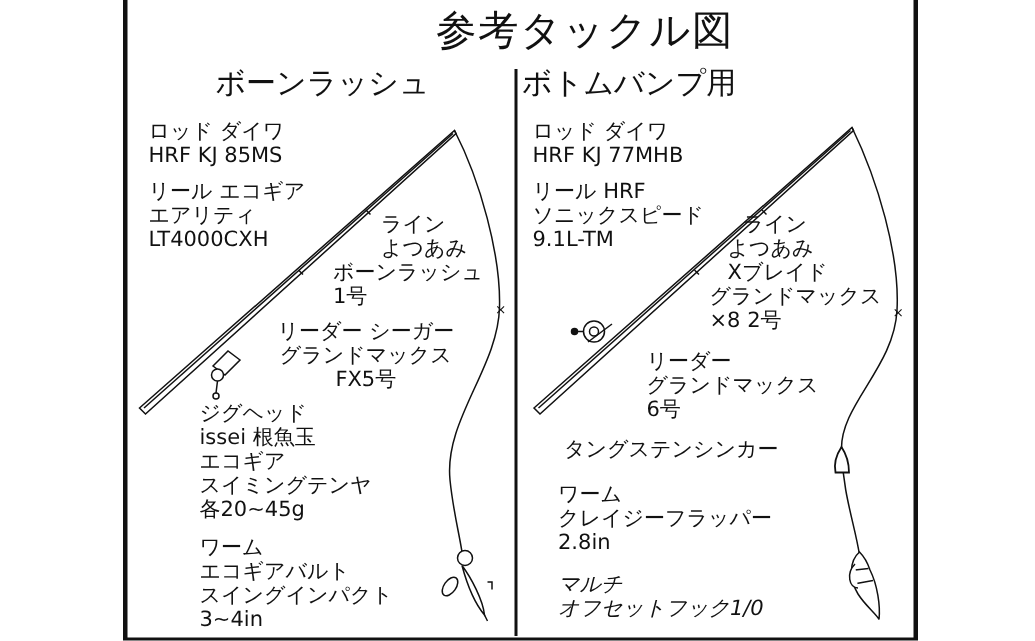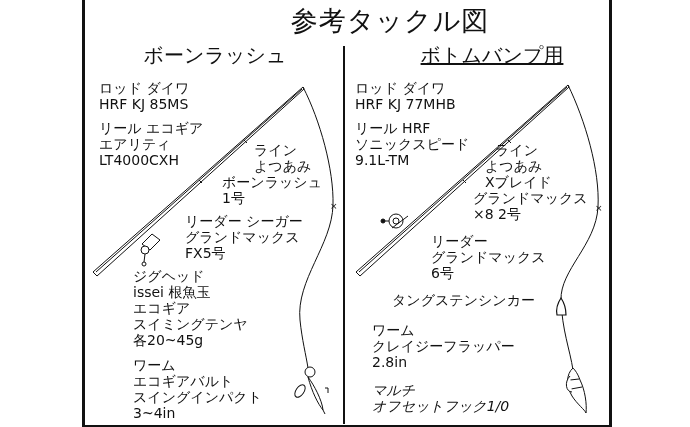--- a/index.html
+++ b/index.html
@@ -4,21 +4,21 @@
   <style>
     html, body { margin: 0; padding: 0; background: #ffffff; }
     body { width: 690px; height: 427px; position: relative; overflow: hidden;
            font-family: "DejaVu Sans", "Liberation Sans", sans-serif; color: #111; }
     .frame { position: absolute; left: 82px; top: -3px; width: 524px; height: 425px;
              border: 3px solid #111; background: #fff; }
     .title { position: absolute; left: 82px; width: 616px; top: 4px; text-align: center;
              font-size: 27px; letter-spacing: 1px; line-height: 34px; }
     .sub { position: absolute; top: 42px; font-size: 20px; line-height: 26px; }
     .sub-left { left: 110px; width: 210px; text-align: center; }
-    .sub-right { left: 372px; width: 240px; text-align: center; text-decoration: underline; }
+    .sub-right { left: 348px; width: 240px; text-align: left; }
     .divider { position: absolute; left: 343px; top: 46px; width: 2px; height: 378px; background: #111; }
     .blk { position: absolute; font-size: 14px; line-height: 16px; white-space: nowrap; }
     .blk div { margin: 0; }
     svg.draw { position: absolute; left: 0; top: 0; }
   </style>
 </head>
 <body>
 
 <div class="frame"></div>
 
@@ -89,21 +89,21 @@
   <div>リール エコギア</div>
   <div>エアリティ</div>
   <div>LT4000CXH</div>
 </div>
 <div class="blk" style="left:222px;top:142px;">
   <div style="padding-left:32px">ライン</div>
   <div style="padding-left:32px">よつあみ</div>
   <div>ボーンラッシュ</div>
   <div>1号</div>
 </div>
-<div class="blk" style="left:185px;top:213px;">
+<div class="blk" style="left:185px;top:213px;text-align:center;">
   <div>リーダー シーガー</div>
   <div>グランドマックス</div>
   <div>FX5号</div>
 </div>
 <div class="blk" style="left:133px;top:268px;">
   <div>ジグヘッド</div>
   <div>issei 根魚玉</div>
   <div>エコギア</div>
   <div>スイミングテンヤ</div>
   <div>各20~45g</div>
@@ -129,21 +129,21 @@
   <div style="padding-left:12px">よつあみ</div>
   <div style="padding-left:12px">Xブレイド</div>
   <div>グランドマックス</div>
   <div>×8 2号</div>
 </div>
 <div class="blk" style="left:431px;top:233px;">
   <div>リーダー</div>
   <div>グランドマックス</div>
   <div>6号</div>
 </div>
-<div class="blk" style="left:392px;top:292px;">
+<div class="blk" style="left:376px;top:292px;">
   <div>タングステンシンカー</div>
 </div>
 <div class="blk" style="left:372px;top:322px;">
   <div>ワーム</div>
   <div>クレイジーフラッパー</div>
   <div>2.8in</div>
 </div>
 <div class="blk" style="left:372px;top:382px;font-style:italic;">
   <div>マルチ</div>
   <div>オフセットフック1/0</div>

